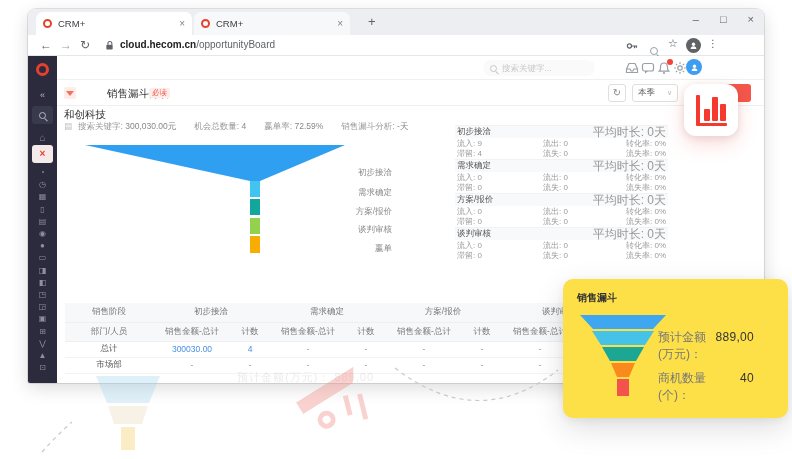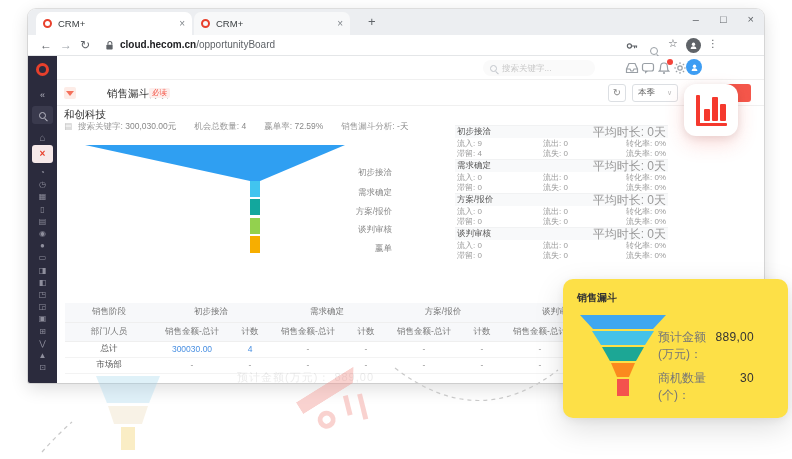--- a/index.html
+++ b/index.html
@@ -476,21 +476,21 @@
   <div id="promocard">
     <div class="ctitle">销售漏斗</div>
     <div id="cardfunnel"></div>
     <div class="cmetrics">
         <div class="cmrow">
           <span class="ml">预计金额(万元)：</span>
           <span class="mv">889,00</span>
         </div>
         <div class="cmrow">
           <span class="ml">商机数量(个)：</span>
-          <span class="mv">30</span>
+          <span class="mv">40</span>
         </div>
       </div>
   <div class="cband" style="left: 17px; top: 36px; width: 86px; height: 14px; background: rgb(63, 167, 240); clip-path: polygon(0px 0px, 100% 0px, 84.9% 100%, 15.1% 100%);"></div>
       <div class="cband" style="left: 29px; top: 52px; width: 62px; height: 14px; background: rgb(69, 194, 232); clip-path: polygon(0px 0px, 100% 0px, 85.5% 100%, 14.5% 100%);"></div>
       <div class="cband" style="left: 39px; top: 68px; width: 42px; height: 14px; background: rgb(28, 167, 149); clip-path: polygon(0px 0px, 100% 0px, 81% 100%, 19% 100%);"></div>
       <div class="cband" style="left: 48px; top: 84px; width: 24px; height: 14px; background: rgb(251, 138, 30); clip-path: polygon(0px 0px, 100% 0px, 75% 100%, 25% 100%);"></div>
       <div class="cband" style="left: 54px; top: 100px; width: 12px; height: 17px; background: rgb(244, 82, 77); clip-path: polygon(0px 0px, 100% 0px, 100% 100%, 0% 100%);"></div>
     </div>
 
 </div>

